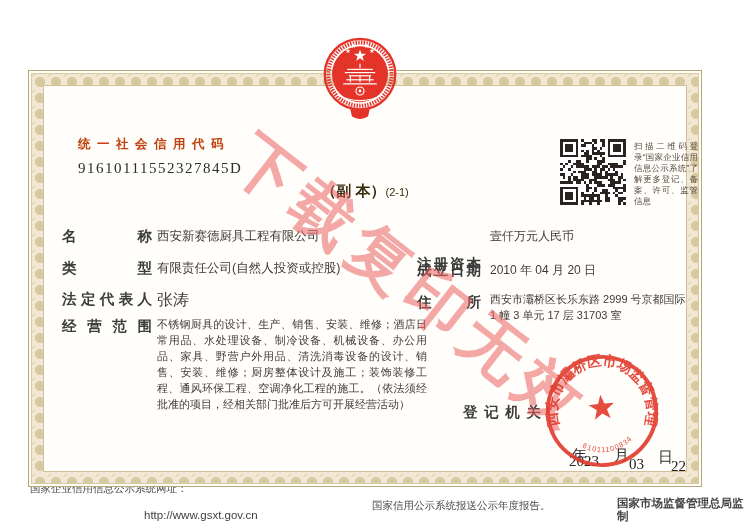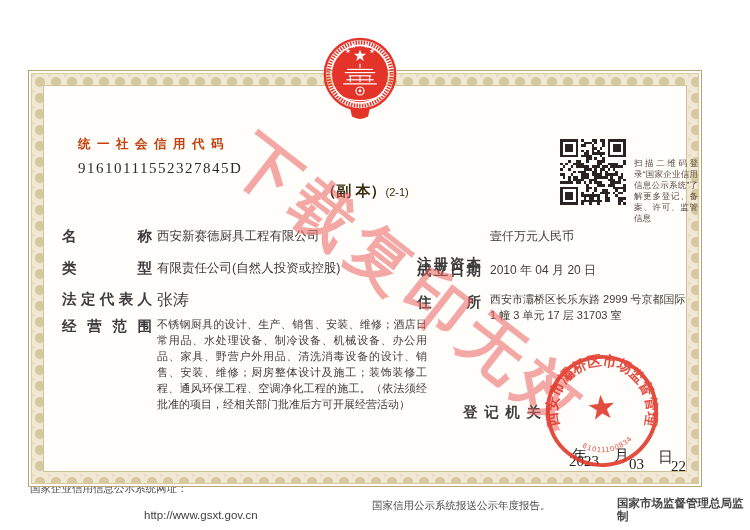--- a/index.html
+++ b/index.html
@@ -21,21 +21,21 @@
   .credit-label{left:78px;top:136px;font-size:12.5px;font-weight:bold;letter-spacing:6.5px;color:#c2410c;}
   .credit-code{left:78px;top:160px;font-size:15px;font-family:"Liberation Serif",serif;
                letter-spacing:1.5px;color:#2d2d2d;}
 
   .title{left:238px;top:124px;width:254px;text-align:center;font-size:40px;font-weight:800;
          letter-spacing:14px;text-indent:14px;color:#3e2a0c;font-family:"Liberation Serif",serif;}
   .subtitle{left:238px;top:182px;width:254px;text-align:center;font-size:15px;font-weight:bold;color:#3a2b10;}
   .copy-number{font-size:11px;font-weight:normal;letter-spacing:0;}
 
   .qr-box{left:560px;top:139px;width:66px;height:66px;}
-  .qr-caption{left:634px;top:141px;width:64px;font-size:8.5px;line-height:11px;color:#5b4c43;text-align:justify;margin-top:17px;}
+  .qr-caption{left:634px;top:141px;width:64px;font-size:8.5px;line-height:11px;color:#5b4c43;text-align:justify;}
 
   .flabel{font-size:14.5px;font-weight:bold;color:#3c3c3c;text-align:justify;text-align-last:justify;}
   .flabel.lcol{left:62px;width:90px;}
   .flabel.rcol{left:417px;width:64px;}
   .fvalue{font-size:12px;color:#3f3a34;line-height:15px;}
 
   .scope-value{left:157px;top:316px;width:270px;font-size:11px;line-height:16px;color:#3f3a34;text-align:justify;}
   .addr-value{left:490px;top:291px;width:198px;font-size:11px;line-height:16px;color:#3f3a34;}
 
   .dt{font-size:15px;color:#2e2e2e;}

